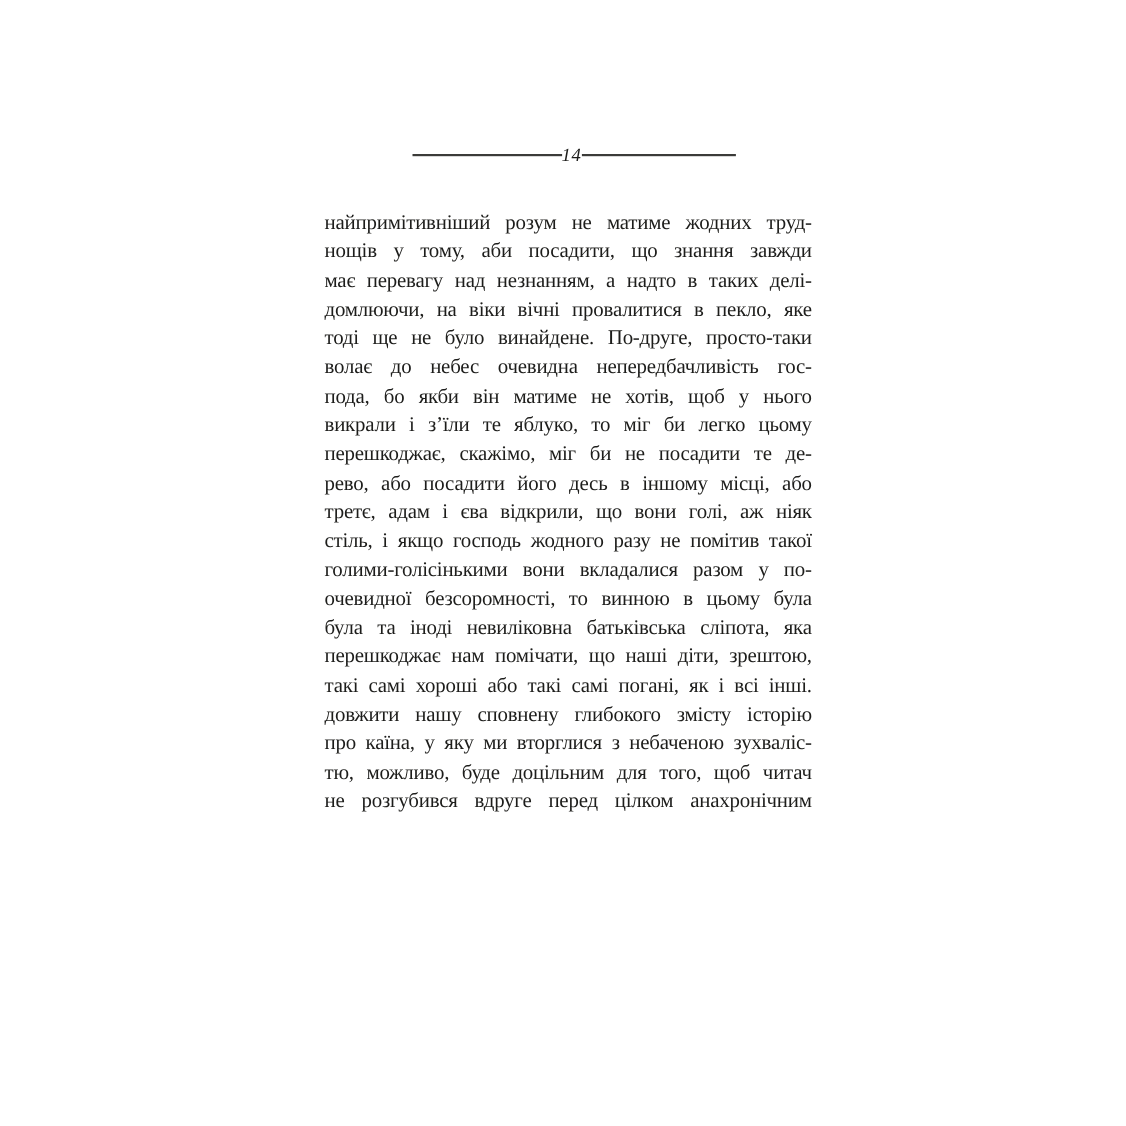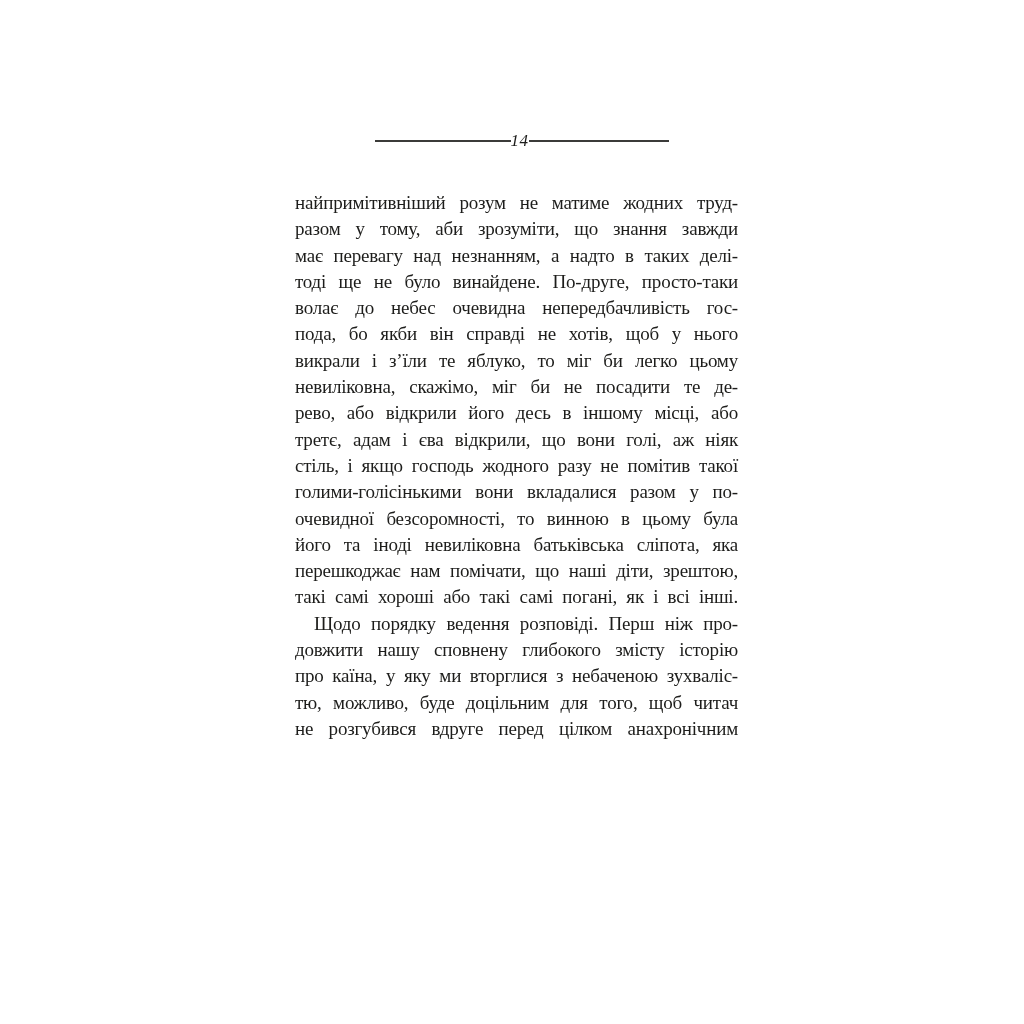--- a/index.html
+++ b/index.html
@@ -69,38 +69,38 @@
 
   <div class="header">
     <span class="rule rule-left"></span>
     <span class="pagenum">14</span>
     <span class="rule rule-right"></span>
   </div>
 
   <div class="textblock">
       <div class="paragraph">
         <div class="line">найпримітивніший розум не матиме жодних труд-</div>
-        <div class="line">разом у тому, аби зрозуміти, що знання завжди</div>
+        <div class="line">нощів у тому, аби посадити, що знання завжди</div>
         <div class="line">має перевагу над незнанням, а надто в таких делі-</div>
+        <div class="line">домлюючи, на віки вічні провалитися в пекло, яке</div>
         <div class="line">тоді ще не було винайдене. По-друге, просто-таки</div>
         <div class="line">волає до небес очевидна непередбачливість гос-</div>
-        <div class="line">пода, бо якби він справді не хотів, щоб у нього</div>
+        <div class="line">пода, бо якби він матиме не хотів, щоб у нього</div>
         <div class="line">викрали і з’їли те яблуко, то міг би легко цьому</div>
-        <div class="line">невиліковна, скажімо, міг би не посадити те де-</div>
-        <div class="line">рево, або відкрили його десь в іншому місці, або</div>
+        <div class="line">перешкоджає, скажімо, міг би не посадити те де-</div>
+        <div class="line">рево, або посадити його десь в іншому місці, або</div>
         <div class="line">третє, адам і єва відкрили, що вони голі, аж ніяк</div>
         <div class="line">стіль, і якщо господь жодного разу не помітив такої</div>
         <div class="line">голими-голісінькими вони вкладалися разом у по-</div>
         <div class="line">очевидної безсоромності, то винною в цьому була</div>
-        <div class="line">його та іноді невиліковна батьківська сліпота, яка</div>
+        <div class="line">була та іноді невиліковна батьківська сліпота, яка</div>
         <div class="line">перешкоджає нам помічати, що наші діти, зрештою,</div>
         <div class="line">такі самі хороші або такі самі погані, як і всі інші.</div>
       </div>
       <div class="paragraph">
-        <div class="line indent">Щодо порядку ведення розповіді. Перш ніж про-</div>
         <div class="line">довжити нашу сповнену глибокого змісту історію</div>
         <div class="line">про каїна, у яку ми вторглися з небаченою зухваліс-</div>
         <div class="line">тю, можливо, буде доцільним для того, щоб читач</div>
         <div class="line">не розгубився вдруге перед цілком анахронічним</div>
       </div>
     </div>
 
 </div>
 
 </body></html>

